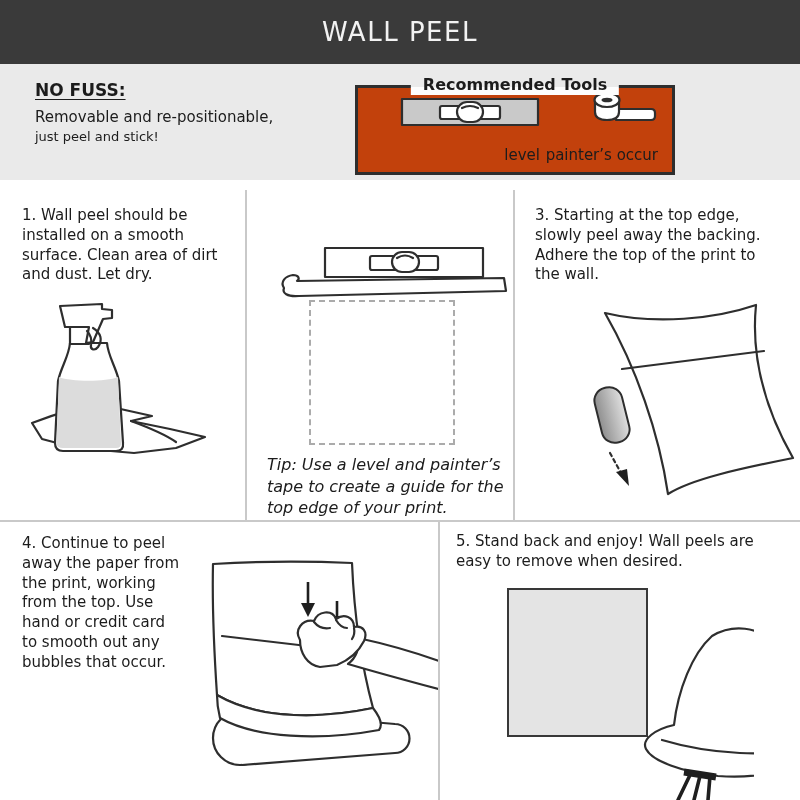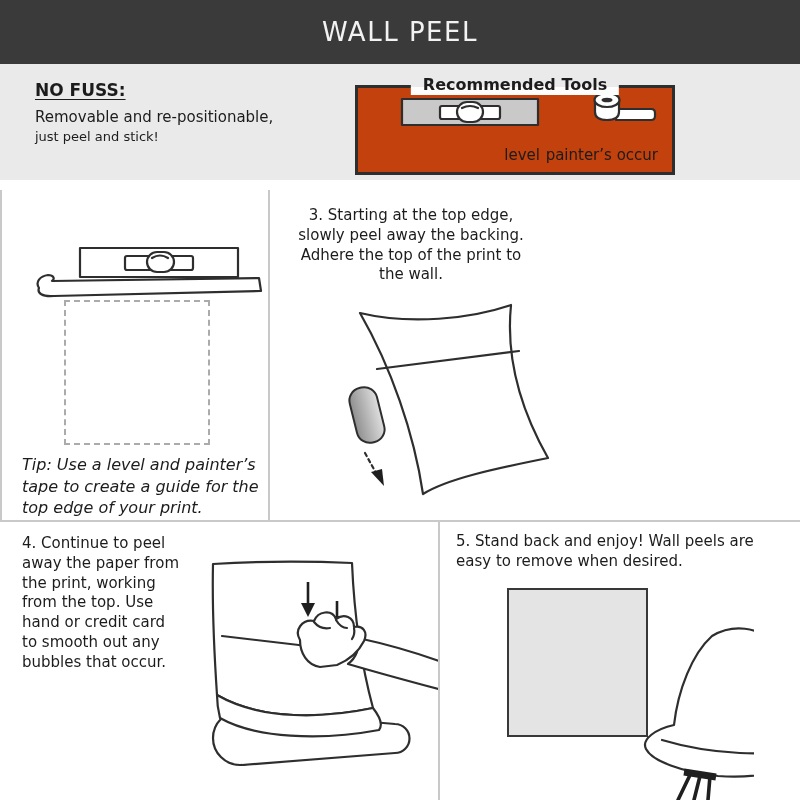--- a/index.html
+++ b/index.html
@@ -46,21 +46,21 @@
   .row2 { display:flex; height:280px; border-top:2px solid var(--divider,#c9c9c9); box-sizing:border-box;text-decoration:underline; }
   .col { position:relative; box-sizing:border-box; overflow:hidden; }
   .col-1 { width:245px; }
   .col-2 { width:268px; border-left:2px solid var(--divider,#c9c9c9); }
   .col-3 { width:287px; border-left:2px solid var(--divider,#c9c9c9); }
   .col-4 { width:438px; }
   .col-5 { width:316px; border-left:2px solid var(--divider,#c9c9c9); }
   .step-text { position:absolute; font-size:15px; line-height:1.32; }
   .t1 { left:22px; top:16px; width:200px; }
   .t2 { left:20px; top:16px; width:218px; }
-  .t3 { left:20px; top:16px; width:242px;text-align:center; }
+  .t3 { left:20px; top:16px; width:242px; }
   .t4 { left:22px; top:12px; width:158px; }
   .t5 { left:16px; top:10px; width:312px; }
   .tip-text { position:absolute; left:20px; top:264px; width:252px; font-size:16px; font-style:italic; line-height:1.35; }
   .ill { position:absolute; }
   .dash-rect {
     position:absolute; left:62px; top:110px; width:146px; height:145px;
     border:2px dashed var(--dash,#ababab); box-sizing:border-box;
   }
   .print-square {
     position:absolute; left:67px; top:66px; width:141px; height:149px;
@@ -110,20 +110,32 @@
         </svg>
         <div class="tool-label">painter’s occur</div>
       </div>
     </div>
   </div>
 
   <div class="gap"></div>
 
   <div class="row1">
 
+    <div class="col col-1">
+      <div class="step-text t1">1. Wall peel should be installed on a smooth surface. Clean area of dirt and dust. Let dry.</div>
+      <svg class="ill" style="left:18px; top:106px;" width="190" height="165" viewBox="0 0 190 165">
+        <path class="sh" d="M14 127 C40 117 68 109 80 108 L134 120 L113 125 L152 133 L187 141 L158 152 L116 157 L58 152 L24 143 Z"></path>
+        <path class="ln" stroke-width="1.6" d="M113 125 C132 132 148 139 158 146"></path>
+        <path class="sh" stroke-width="2.4" d="M52 47 C51 60 43 71 40 85 L37 147 Q37 155 45 155 L98 155 Q106 155 105 147 L101 85 C98 71 90 60 89 47 Z"></path>
+        <path class="liquid" d="M41 81 L38.5 147 Q38.5 152 45 152 L98 152 Q103.5 152 103 147 L100 81 C88 86 53 86 41 81 Z"></path>
+        <rect class="sh" x="52" y="31" width="19" height="17"></rect>
+        <path class="sh" d="M42 10 L84 8 L84 13 L94 14 L94 22 L85 23 L75 46 L68 47 L71 31 L47 31 Z"></path>
+        <path class="ln" d="M75 32 C83 37 85 44 80 51 C77 55 72 54 73 49 C74 43 72 38 69 35"></path>
+      </svg>
+    </div>
 
     <div class="col col-2">
       <div class="dash-rect"></div>
       <svg class="ill" style="left:26px; top:54px;" width="235" height="62" viewBox="0 0 235 62">
         <path class="sh" d="M24 37 L231 34 L233 47 L26 52 C14 53 9 49 11 44 C7 38 12 32 20 31 C26 31 27 35 24 37 Z"></path>
         <rect class="sh" x="52" y="4" width="158" height="29"></rect>
         <rect class="sh" x="97" y="12" width="68" height="14" rx="2" stroke-width="2"></rect>
         <rect class="sh" x="119" y="8" width="27" height="20" rx="10" stroke-width="2"></rect>
         <path class="ln" d="M124 14 Q132 9 140 14" stroke="#9a9a9a" stroke-width="2"></path>
       </svg>

